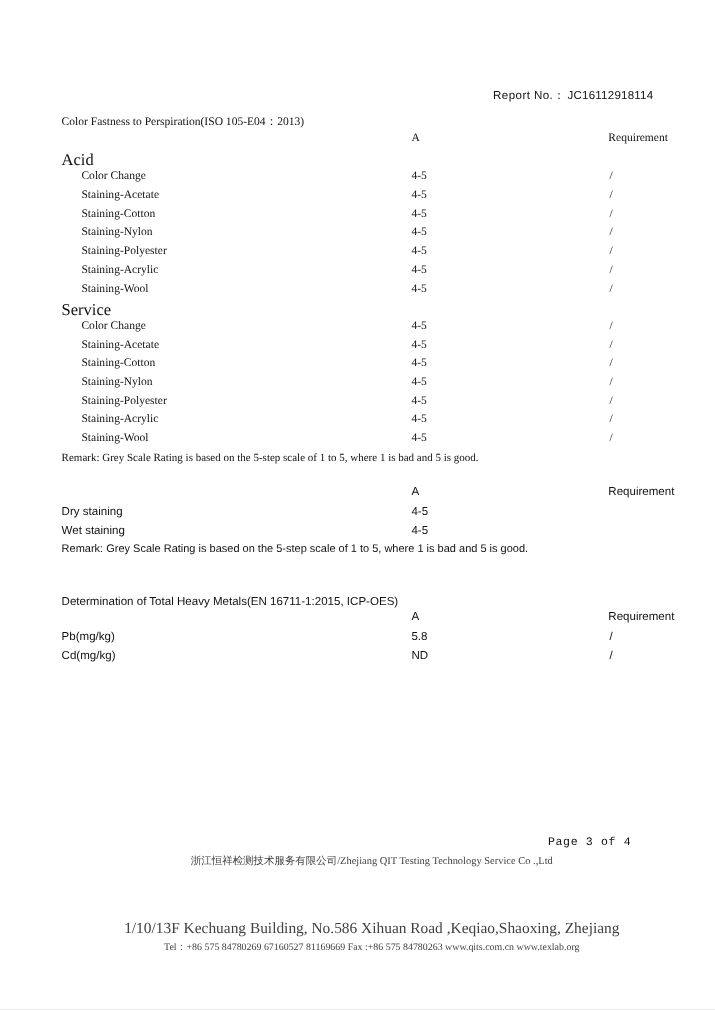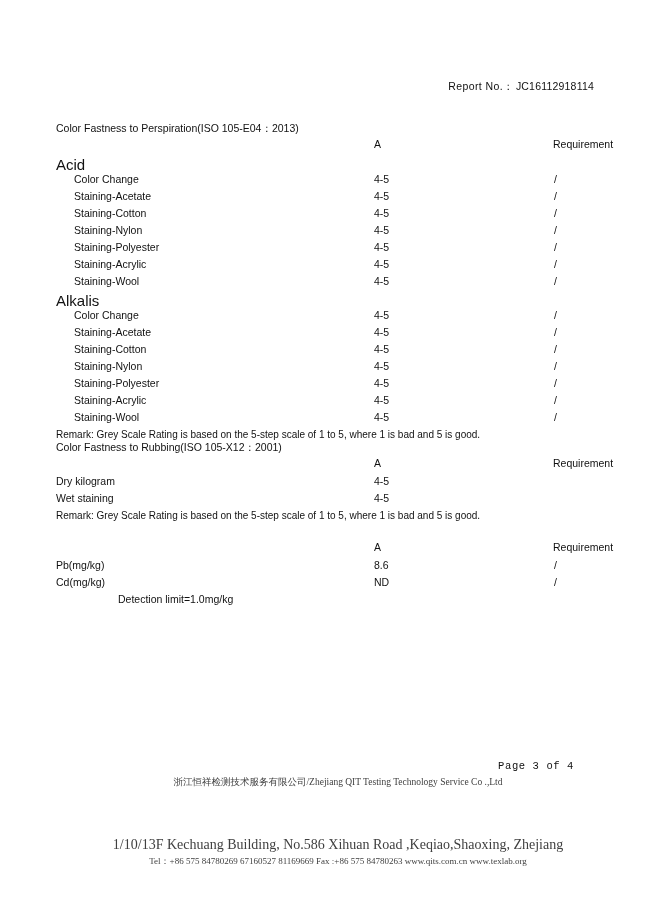--- a/index.html
+++ b/index.html
@@ -154,21 +154,21 @@
 </head>
 <body>
 
 <div class="page">
   <div class="content">
 
     <div class="report-no">
       <span class="label">Report No.：</span><span class="value">JC16112918114</span>
     </div>
 
-    <div class="section" style="top:122px;">
+    <div class="section" style="top:104px;font-family:Liberation Serif, serif;">
       <div class="sec-title">Color Fastness to Perspiration(ISO 105-E04：2013)</div>
       <div class="hdr">
         <span class="a">A</span>
         <span class="r">Requirement</span>
       </div>
 
       <div class="group-label">Acid</div>
       <div class="row indent">
         <span class="name">Color Change</span>
         <span class="val">4-5</span>
@@ -198,21 +198,21 @@
         <span class="name">Staining-Acrylic</span>
         <span class="val">4-5</span>
         <span class="req">/</span>
       </div>
       <div class="row indent">
         <span class="name">Staining-Wool</span>
         <span class="val">4-5</span>
         <span class="req">/</span>
       </div>
 
-      <div class="group-label">Alkalis</div>
+      <div class="group-label">Service</div>
       <div class="row indent">
         <span class="name">Color Change</span>
         <span class="val">4-5</span>
         <span class="req">/</span>
       </div>
       <div class="row indent">
         <span class="name">Staining-Acetate</span>
         <span class="val">4-5</span>
         <span class="req">/</span>
       </div>
@@ -239,55 +239,54 @@
       <div class="row indent">
         <span class="name">Staining-Wool</span>
         <span class="val">4-5</span>
         <span class="req">/</span>
       </div>
 
       <div class="remark">Remark: Grey Scale Rating is based on the 5-step scale of 1 to 5, where 1 is bad and 5 is good.</div>
     </div>
 
     <div class="section" style="top:441px;">
-      <div class="sec-title">Color Fastness to Rubbing(ISO 105-X12：2001)</div>
       <div class="hdr">
         <span class="a">A</span>
         <span class="r">Requirement</span>
       </div>
       <div class="row">
-        <span class="name">Dry kilogram</span>
+        <span class="name">Dry staining</span>
         <span class="val">4-5</span>
         <span class="req"></span>
       </div>
       <div class="row">
         <span class="name">Wet staining</span>
         <span class="val">4-5</span>
         <span class="req"></span>
       </div>
       <div class="remark">Remark: Grey Scale Rating is based on the 5-step scale of 1 to 5, where 1 is bad and 5 is good.</div>
     </div>
 
     <div class="section" style="top:541px;">
+      <div class="sec-title">Determination of Total Heavy Metals(EN 16711-1:2015, ICP-OES)</div>
       <div class="hdr">
         <span class="a">A</span>
         <span class="r">Requirement</span>
       </div>
       <div class="row">
         <span class="name">Pb(mg/kg)</span>
-        <span class="val">8.6</span>
+        <span class="val">5.8</span>
         <span class="req">/</span>
       </div>
       <div class="row">
         <span class="name">Cd(mg/kg)</span>
         <span class="val">ND</span>
         <span class="req">/</span>
       </div>
       <div class="remark-block">
-        <div class="rline ind">Detection limit=1.0mg/kg</div>
       </div>
     </div>
 
     <div class="page-no">Page  3  of  4</div>
 
     <div class="footer">
       <div class="f1">浙江恒祥检测技术服务有限公司/Zhejiang QIT Testing Technology Service Co .,Ltd</div>
       <div class="f3">1/10/13F Kechuang Building, No.586 Xihuan Road ,Keqiao,Shaoxing, Zhejiang</div>
       <div class="f4">Tel：+86 575   84780269  67160527  81169669   Fax :+86 575 84780263      www.qits.com.cn www.texlab.org</div>
     </div>

